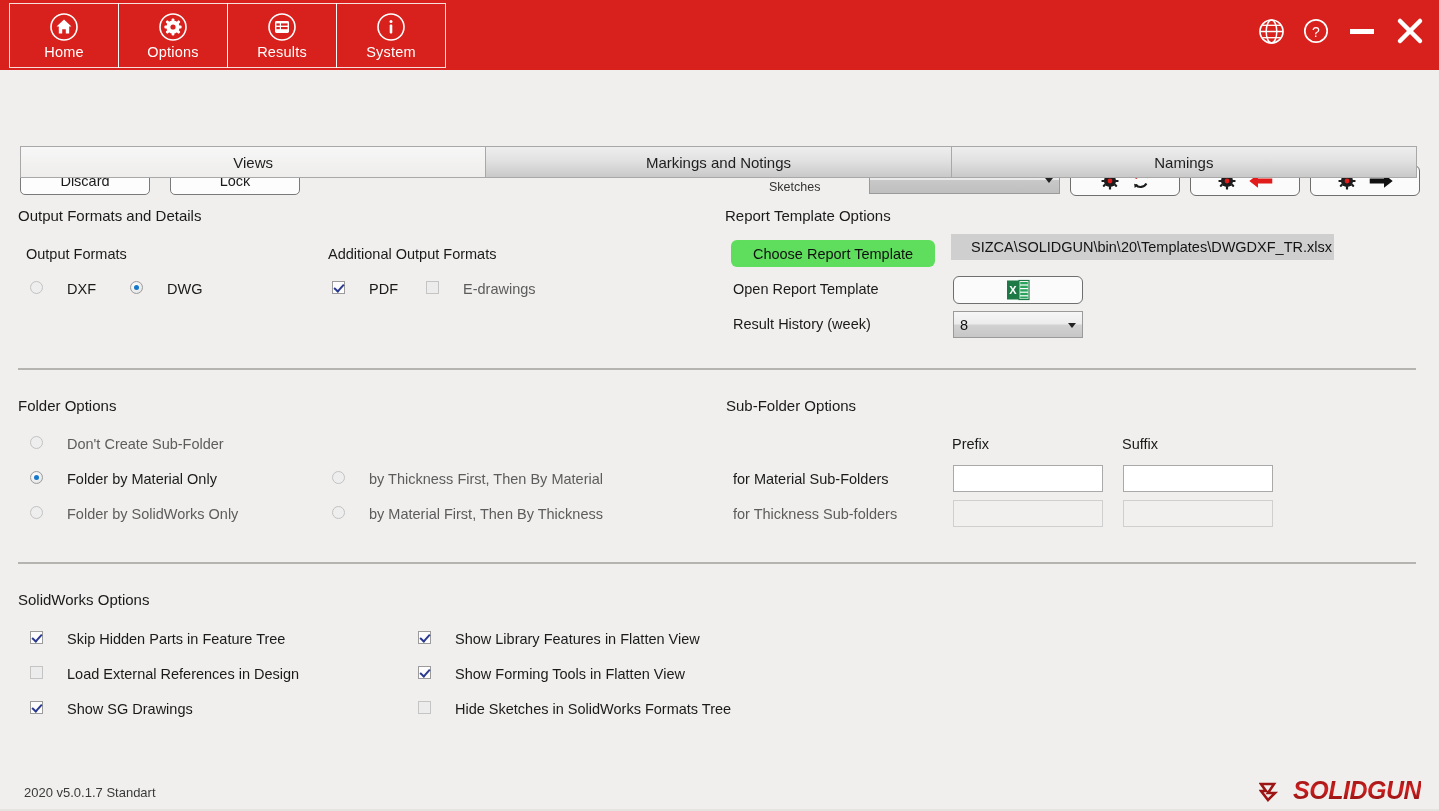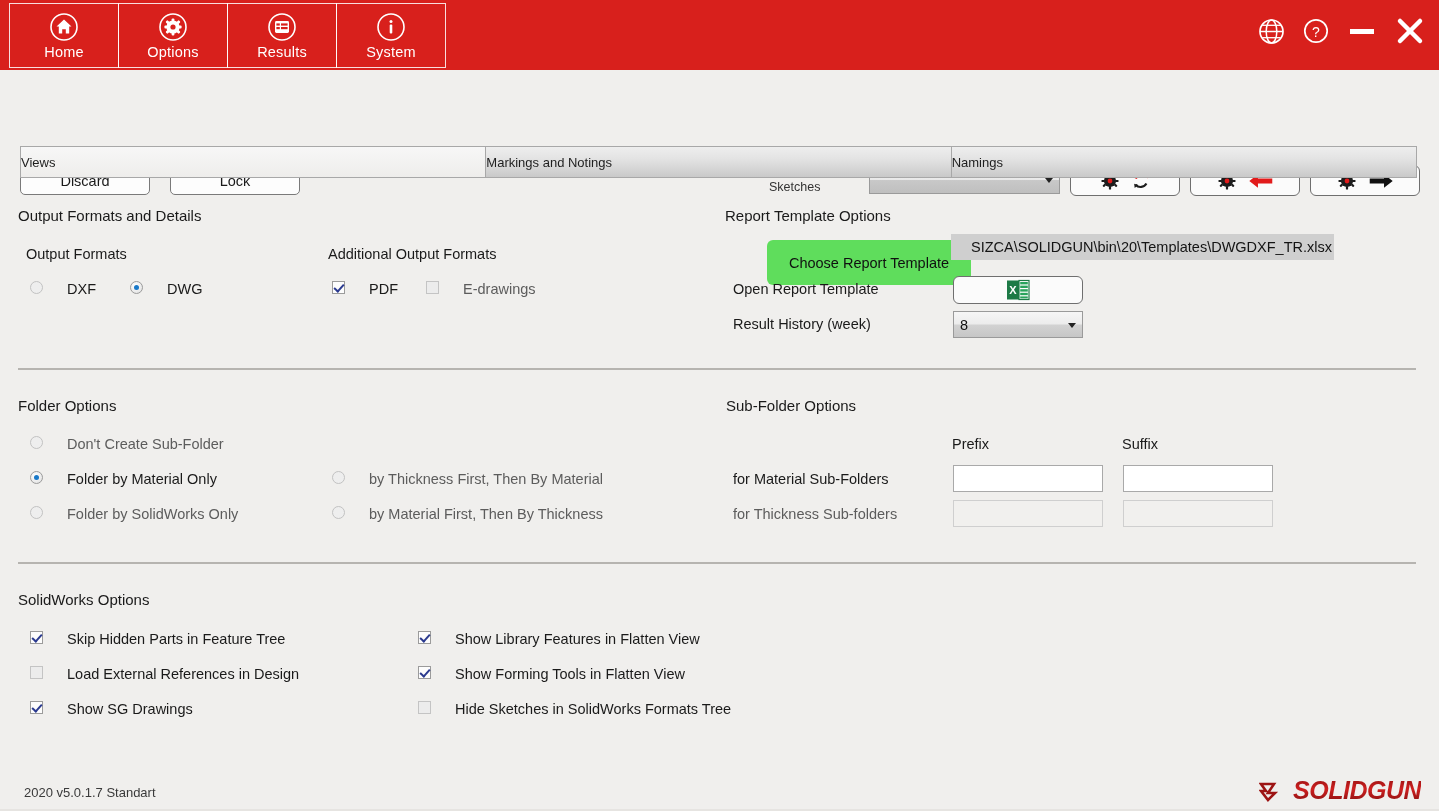--- a/index.html
+++ b/index.html
@@ -76,22 +76,22 @@
   #gear-back    { left: 1190px; width: 110px; }
   #gear-fwd     { left: 1310px; width: 110px; }
 
   
   .tabs {
     position: absolute; top: 146px; left: 20px;
     width: 1396px; height: 32px; display: flex;
   }
   .tab {
     flex: 1; border: 1px solid #a8a8a8;
-    display: flex; align-items: center; 
-    font-size: 13px; color: #1e1e1e; cursor: pointer;
+    display: flex; align-items: center; justify-content: center;
+    font-size: 15px; color: #1e1e1e; cursor: pointer;
     margin-right: -1px;
   }
   .tab.inactive-light { background: linear-gradient(to bottom, #f7f7f7, #eeedeb); }
   .tab.inactive-dark  { background: linear-gradient(to bottom, #eeeeee 0%, #e3e3e3 40%, #c9c9c9 100%); }
   .tab.active {
     background: #fbfbfb; height: 34px; margin-top: -2px;
     border-bottom: 1px solid #fbfbfb;
   }
 
   
@@ -127,23 +127,23 @@
   .cb.dim { border-color: #c4c4c4; background: #ececec; }
   .cb.checked::after {
     content: ""; position: absolute; left: 3px; top: 0px;
     width: 4px; height: 8px; border: solid #2b3a8f;
     border-width: 0 2px 2px 0; transform: rotate(42deg);
   }
 
   
   .green-btn {
     position: absolute; left: 731px; top: 240px;
-    width: 204px; height: 45px; border: none; border-radius: 6px;
+    width: 204px; height: 27px; border: none; border-radius: 6px;
     background: #5fdd5c; color: #101010; font-size: 14.5px;
-    font-family: "Liberation Sans", sans-serif; cursor: pointer; margin-left: 36px;
+    font-family: "Liberation Sans", sans-serif; cursor: pointer;
   }
   .path-box {
     position: absolute; left: 951px; top: 241px;
     width: 383px; height: 26px; background: #cfcfcf;
     color: #141414; font-size: 14.5px;
     display: flex; align-items: center; overflow: hidden;
     white-space: nowrap; direction: rtl; padding-right: 2px;
   }
   .path-box span { direction: ltr; }
   .excel-btn {

